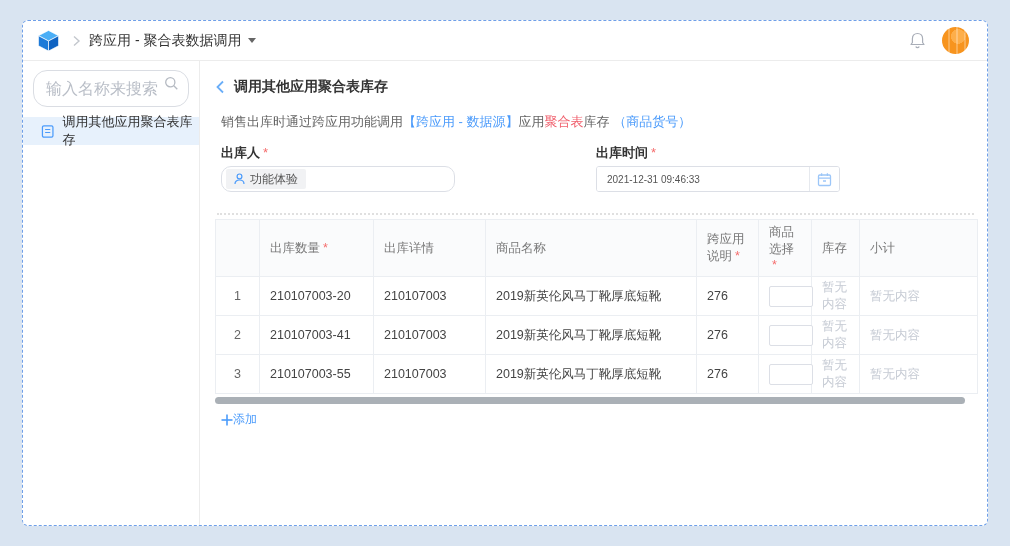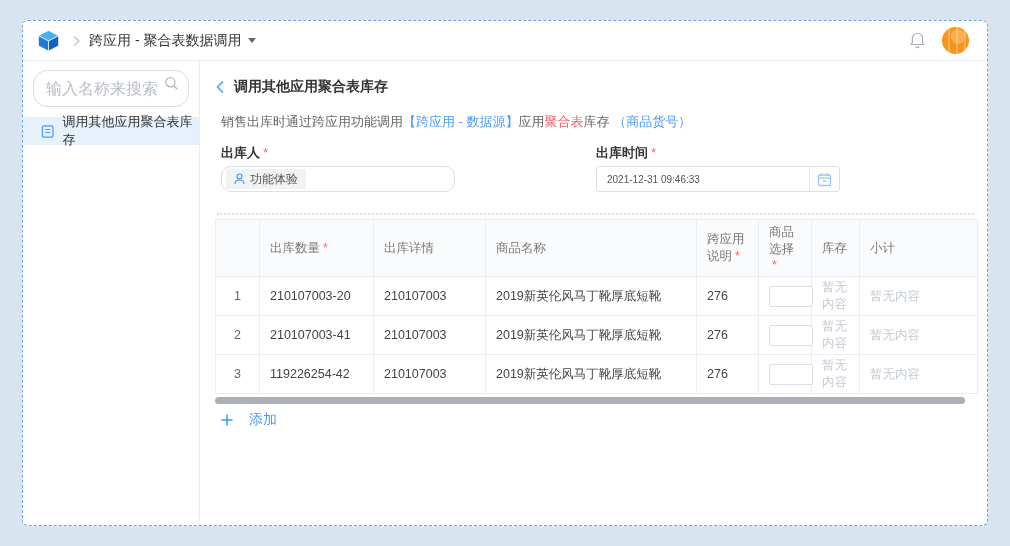--- a/index.html
+++ b/index.html
@@ -79,22 +79,22 @@
   table { margin-top:4px; width:762px; border-collapse:collapse; table-layout:fixed; }
   th,td { border:1px solid #ebeef2; font-weight:400; }
   th { background:#fafbfc; font-size:12.5px; color:#777; text-align:left; padding:4px 10px; height:22px; }
   td { font-size:12.5px; color:#444; padding:2px 10px; height:27px; }
   td.cnum { text-align:center; color:#666; }
   td.muted { color:#c6cbd4; }
   .qty-input { width:44px; height:21px; border:1px solid #dcdfe6; border-radius:2px;
     outline:none; font-family:inherit; }
   .hscrollbar { margin-top:3px; width:762px; height:7px; }
   .hthumb { width:750px; height:7px; background:#aab0b6; border-radius:4px; cursor:grab; }
-  .add-row { margin-top:7px; padding-left:6px; display:flex; align-items:center; gap:16px;
-    color:var(--accent_blue,#4b9bfb); font-size:14px; cursor:pointer; width:70px; }
+  .add-row { margin-top:7px; padding-left:6px; display:flex; align-items:center; gap:0;
+    color:var(--accent_blue,#4b9bfb); font-size:12px; cursor:pointer; width:70px; }
 </style>
 </head>
 <body>
 
 <div class="card">
 
   <div class="topbar">
     <svg class="logo" viewBox="0 0 24 24">
       <polygon points="12,1.5 22.5,7 12,12.5 1.5,7" fill="#4aaef6" stroke="#fff" stroke-width="0.7"></polygon>
       <polygon points="1.5,7 12,12.5 12,23 1.5,17.5" fill="#1d7ad8" stroke="#fff" stroke-width="0.7"></polygon>
@@ -220,21 +220,21 @@
             <td>210107003-41</td>
             <td>210107003</td>
             <td>2019新英伦风马丁靴厚底短靴</td>
             <td>276</td>
             <td><input class="qty-input" value="" style=""></td>
             <td class="muted">暂无内容</td>
             <td class="muted">暂无内容</td>
           </tr>
           <tr>
             <td class="cnum">3</td>
-            <td>119226254-42</td>
+            <td>210107003-55</td>
             <td>210107003</td>
             <td>2019新英伦风马丁靴厚底短靴</td>
             <td>276</td>
             <td><input class="qty-input" value="" style=""></td>
             <td class="muted">暂无内容</td>
             <td class="muted">暂无内容</td>
           </tr>
         </tbody>
       </table>
 

